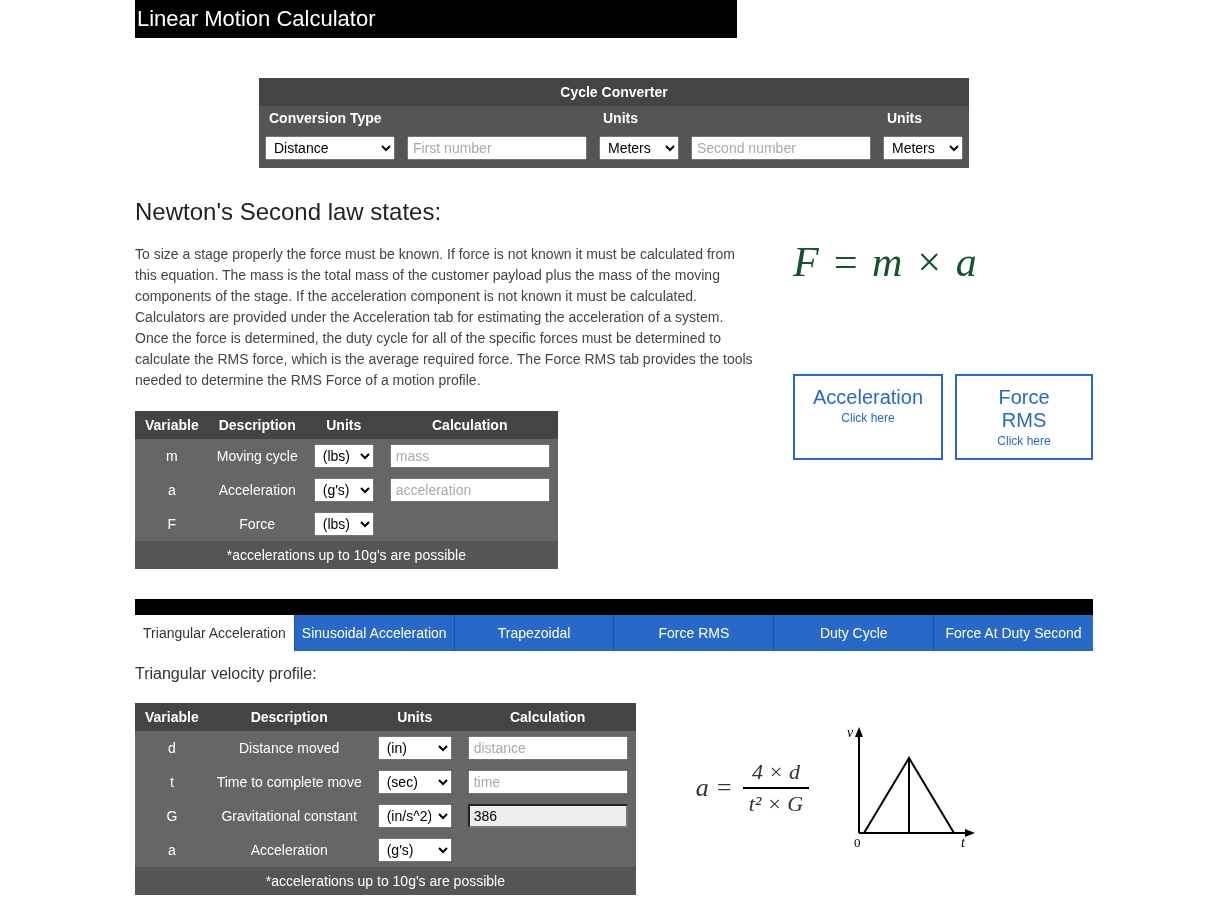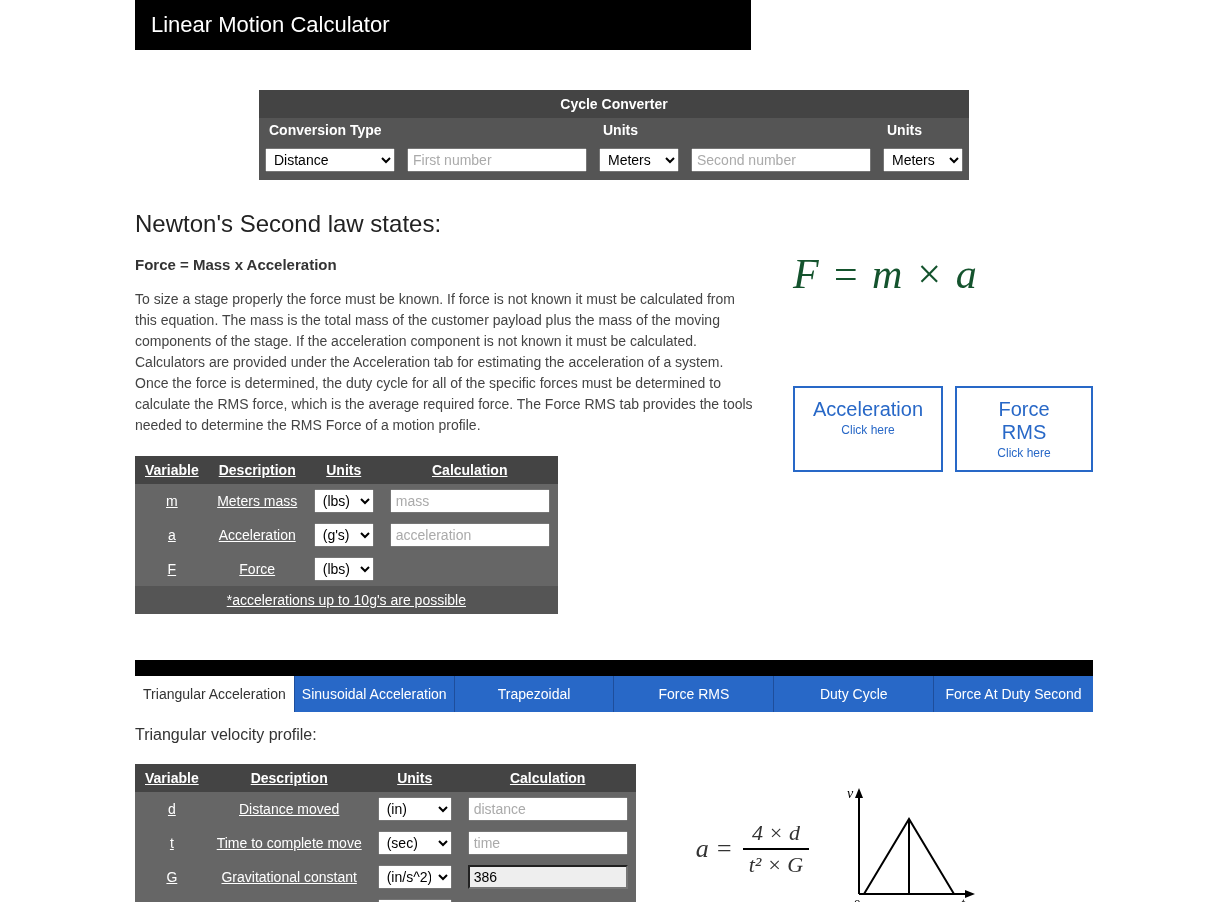--- a/index.html
+++ b/index.html
@@ -9,28 +9,28 @@
     color: #333;
     background: #fff;
   }
   .page {
     width: 1228px;
     margin: 0 auto;
   }
   .title-bar {
     background: #000;
     color: #fff;
-    height: 50px;
+    height: 38px;
     width: 600px;
     margin-left: 135px;
     display: flex;
     align-items: center;
     font-size: 22px;
     font-family: "Segoe UI", Arial, sans-serif;
-    padding-left: 16px;
+    padding-left: 2px;
   }
   .content {
     padding: 40px 135px 0 135px;
   }
 
   
   .converter {
     margin: 0 auto;
     width: 710px;
     background: #555;
@@ -117,22 +117,21 @@
     color: #2868c7;
     font-size: 12px;
     margin-top: 2px;
   }
 
   
   table.vars {
     border-collapse: collapse;
     background: #b91c1c;
     color: #fff;
-    margin-bottom: 26px;
-    text-decoration: underline;
+    margin-bottom: 10px;
   }
   table.vars th {
     background: #444;
     padding: 6px 10px;
     font-weight: bold;
     text-align: center;
   }
   table.vars td {
     background: #666;
     padding: 5px 8px;
@@ -256,34 +255,33 @@
             <option>Meters</option>
           </select>
         </td>
       </tr>
     </tbody>
       </table>
 
     <div class="section-row">
       <div class="left-col">
         <h2 class="law">Newton's Second law states:</h2>
-        <div class="formula-line">Force = Mass x Acceleration</div>
         <div class="desc">To size a stage properly the force must be known. If force is not known it must be calculated from this equation. The mass is the total mass of the customer payload plus the mass of the moving components of the stage. If the acceleration component is not known it must be calculated. Calculators are provided under the Acceleration tab for estimating the acceleration of a system. Once the force is determined, the duty cycle for all of the specific forces must be determined to calculate the RMS force, which is the average required force. The Force RMS tab provides the tools needed to determine the RMS Force of a motion profile.</div>
 
         <table class="vars">
           <tbody>
               <tr>
             <th>Variable</th>
             <th>Description</th>
             <th>Units</th>
             <th>Calculation</th>
           </tr>
           <tr>
             <td>m</td>
-            <td>Meters mass</td>
+            <td>Moving cycle</td>
             <td><select class="sel-u"><option>(lbs)</option></select></td>
             <td><input type="text" class="inp-calc" placeholder="mass" style=""></td>
           </tr>
           <tr>
             <td>a</td>
             <td>Acceleration</td>
             <td><select class="sel-u"><option>(g's)</option></select></td>
             <td><input type="text" class="inp-calc" placeholder="acceleration" style=""></td>
           </tr>
           <tr>

